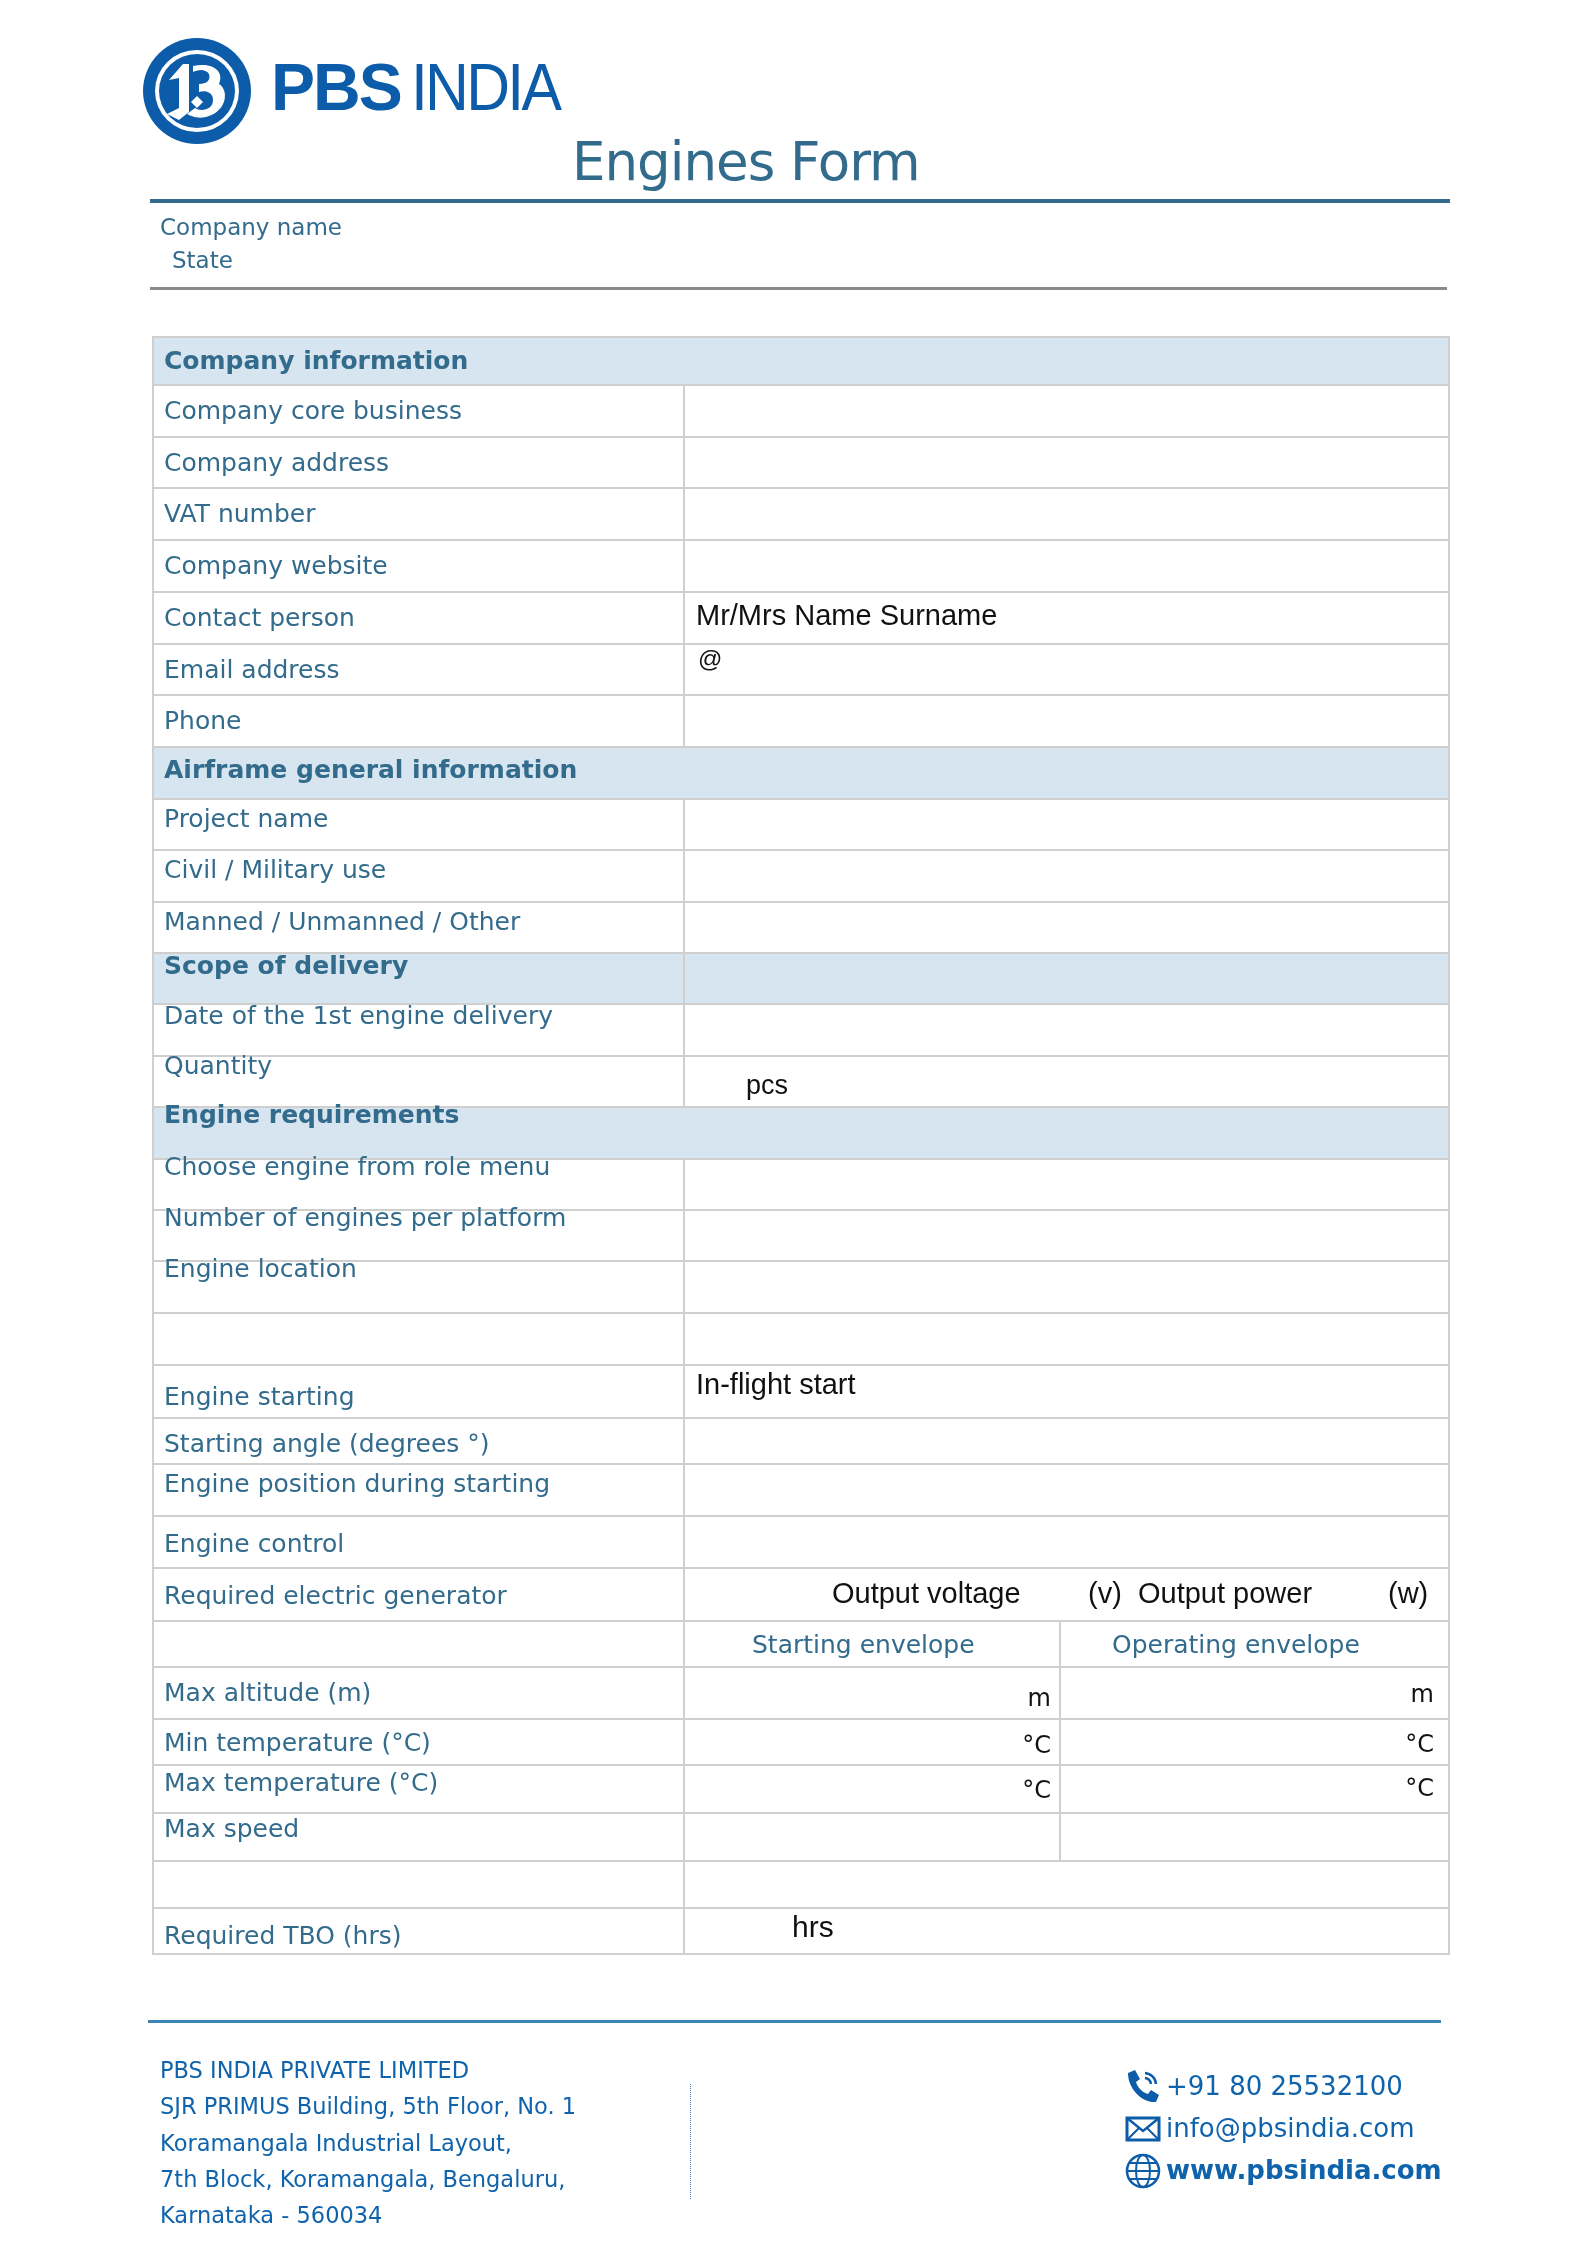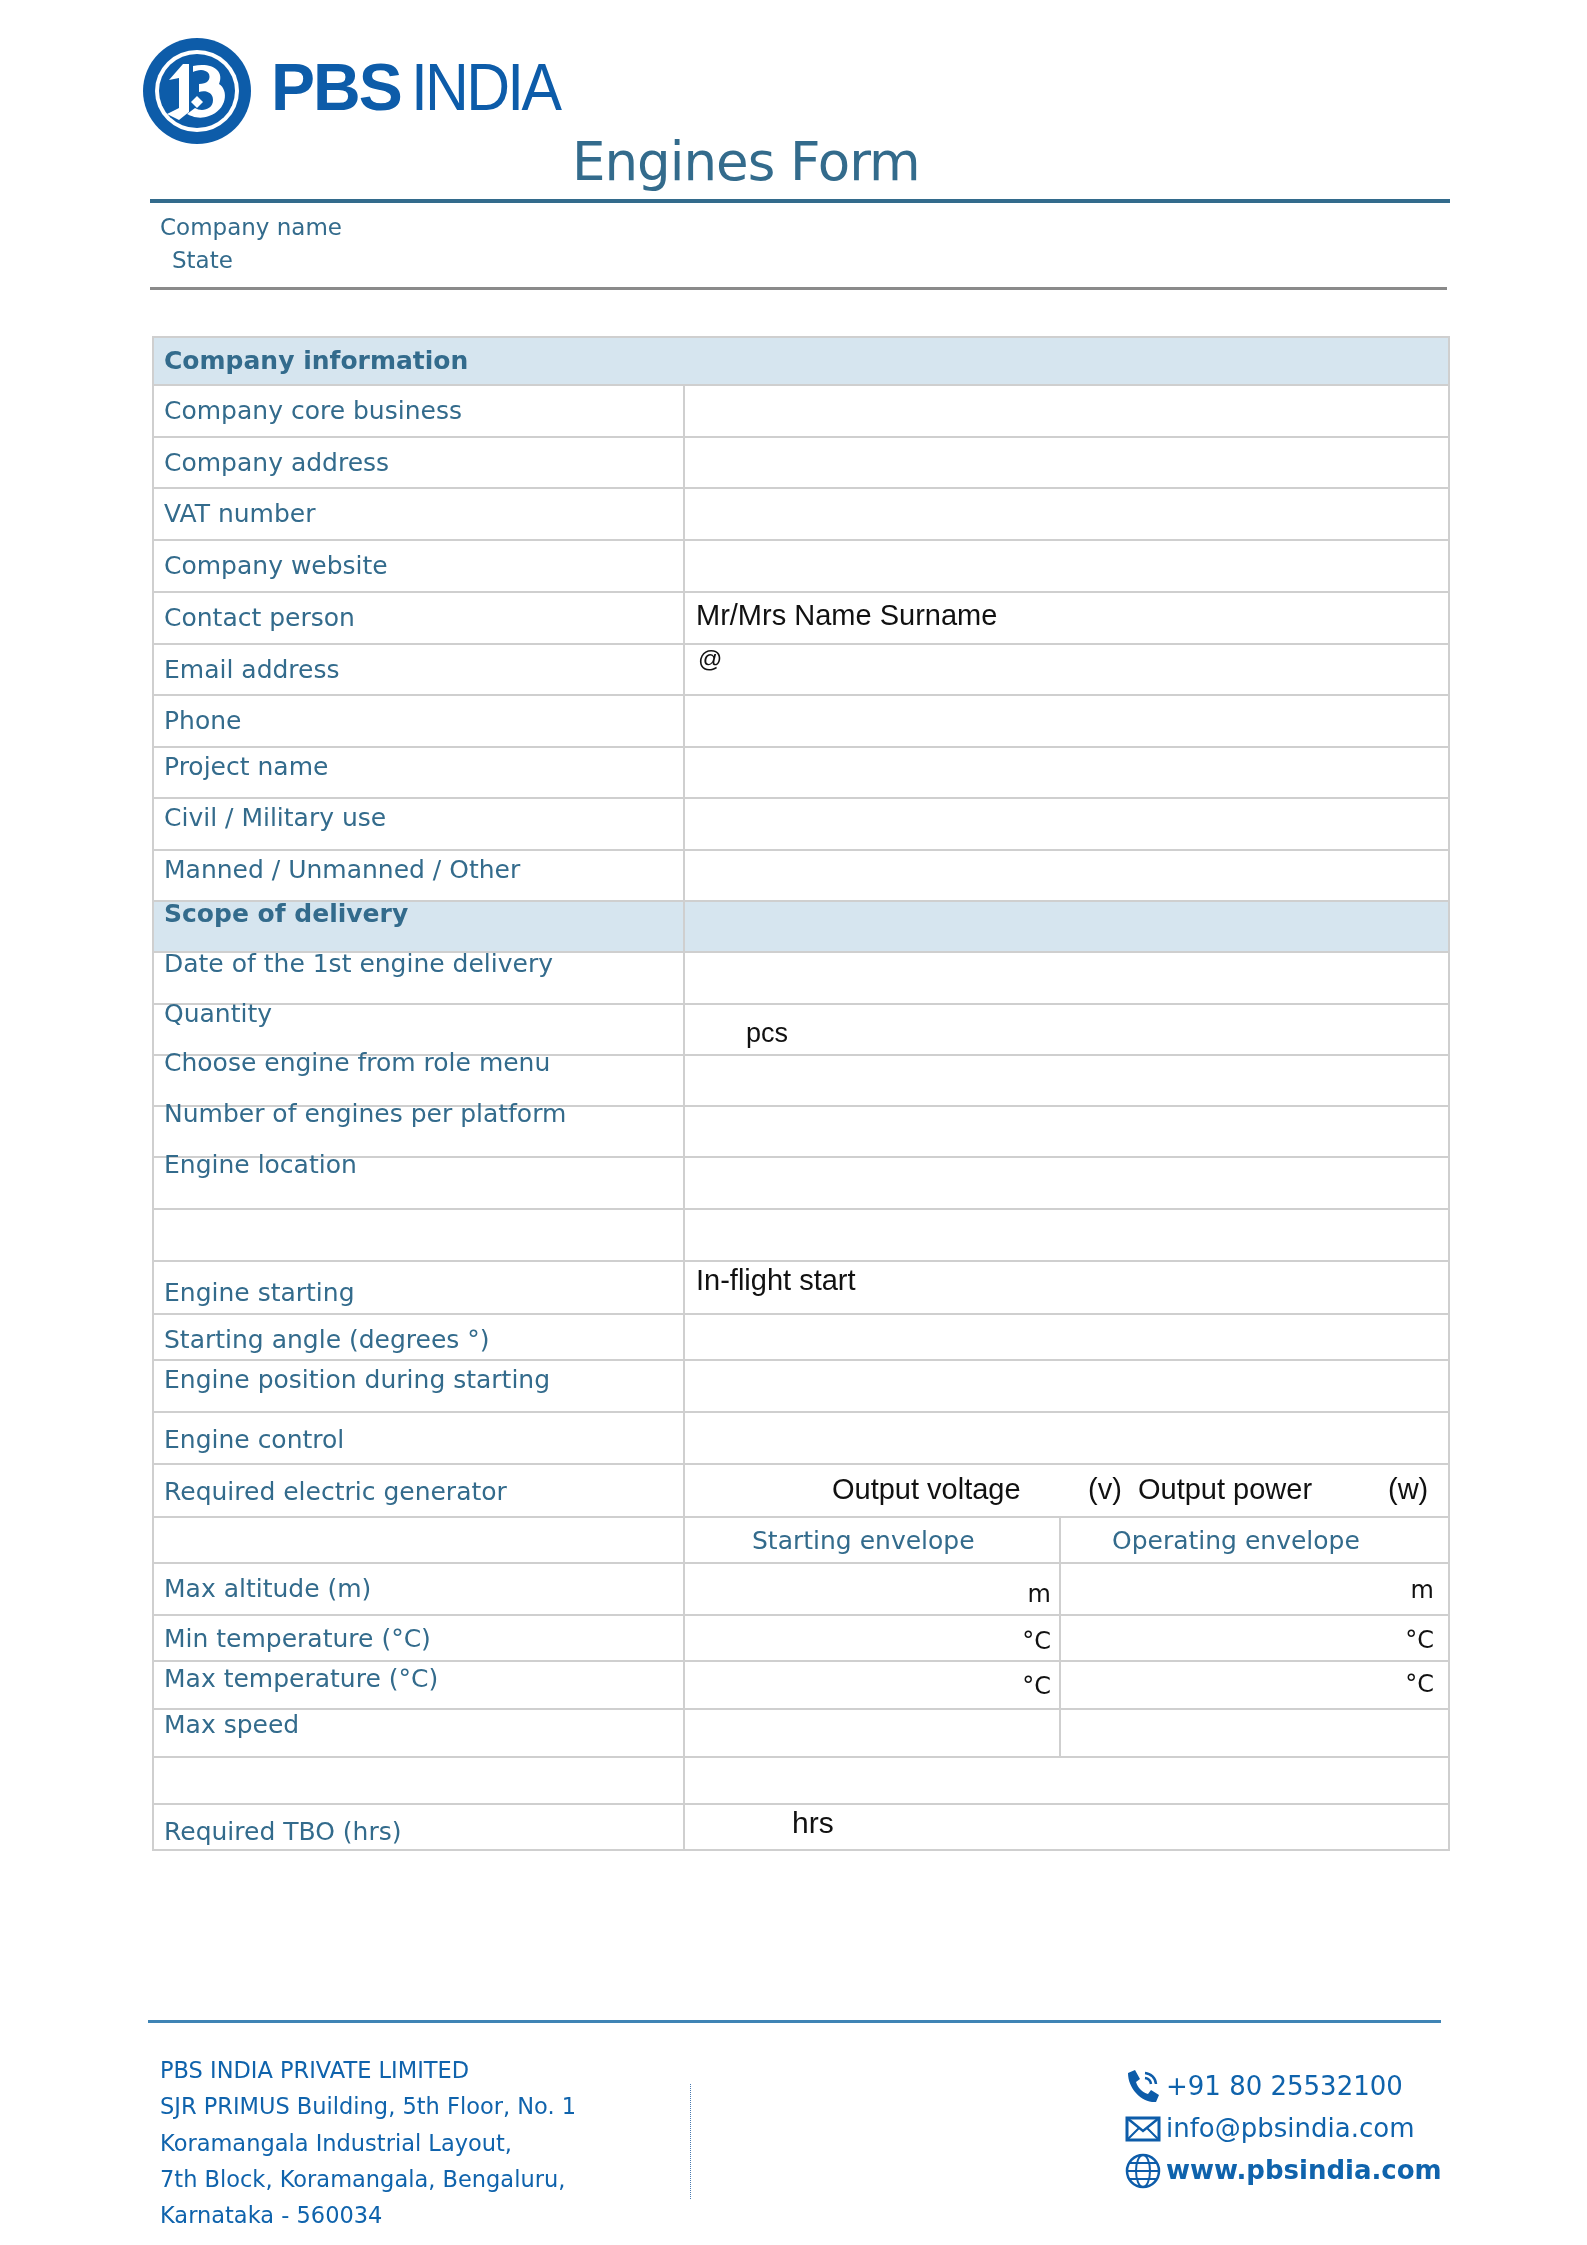--- a/index.html
+++ b/index.html
@@ -105,20 +105,23 @@
     <span class="cell-label" style="top:10px;">Email address</span>
     <div class="divider"></div>
     <span class="cell-value" style="left:544px;top:-2px;font-size:24px;">@</span>
   </div>
   <div class="row" style="height:52px;">
     <span class="cell-label" style="top:10px;">Phone</span>
     <div class="divider"></div>
     <span class="cell-value" style="left:540px;top:8px;font-size:29px;"></span>
   </div>
 
+  <div class="row section" style="height:52px;">
+    <span class="cell-label" style="top:7px;">Airframe general information</span>
+  </div>
   <div class="row" style="height:51px;">
     <span class="cell-label" style="top:4px;">Project name</span>
     <div class="divider"></div>
     <span class="cell-value" style="left:540px;top:8px;font-size:29px;"></span>
   </div>
   <div class="row" style="height:52px;">
     <span class="cell-label" style="top:4px;">Civil / Military use</span>
     <div class="divider"></div>
     <span class="cell-value" style="left:540px;top:8px;font-size:29px;"></span>
   </div>
@@ -136,20 +139,23 @@
     <span class="cell-label" style="top:-4px;">Date of the 1st engine delivery</span>
     <div class="divider"></div>
     <span class="cell-value" style="left:540px;top:8px;font-size:29px;"></span>
   </div>
   <div class="row" style="height:51px;">
     <span class="cell-label" style="top:-6px;">Quantity</span>
     <div class="divider"></div>
     <span class="cell-value" style="left:592px;top:12px;font-size:27px;">pcs</span>
   </div>
 
+  <div class="row section" style="height:52px;">
+    <span class="cell-label" style="top:-8px;">Engine requirements</span>
+  </div>
   <div class="row" style="height:51px;">
     <span class="cell-label" style="top:-8px;">Choose engine from role menu</span>
     <div class="divider"></div>
     <span class="cell-value" style="left:540px;top:8px;font-size:29px;"></span>
   </div>
   <div class="row" style="height:51px;">
     <span class="cell-label" style="top:-8px;">Number of engines per platform</span>
     <div class="divider"></div>
     <span class="cell-value" style="left:540px;top:8px;font-size:29px;"></span>
   </div>

